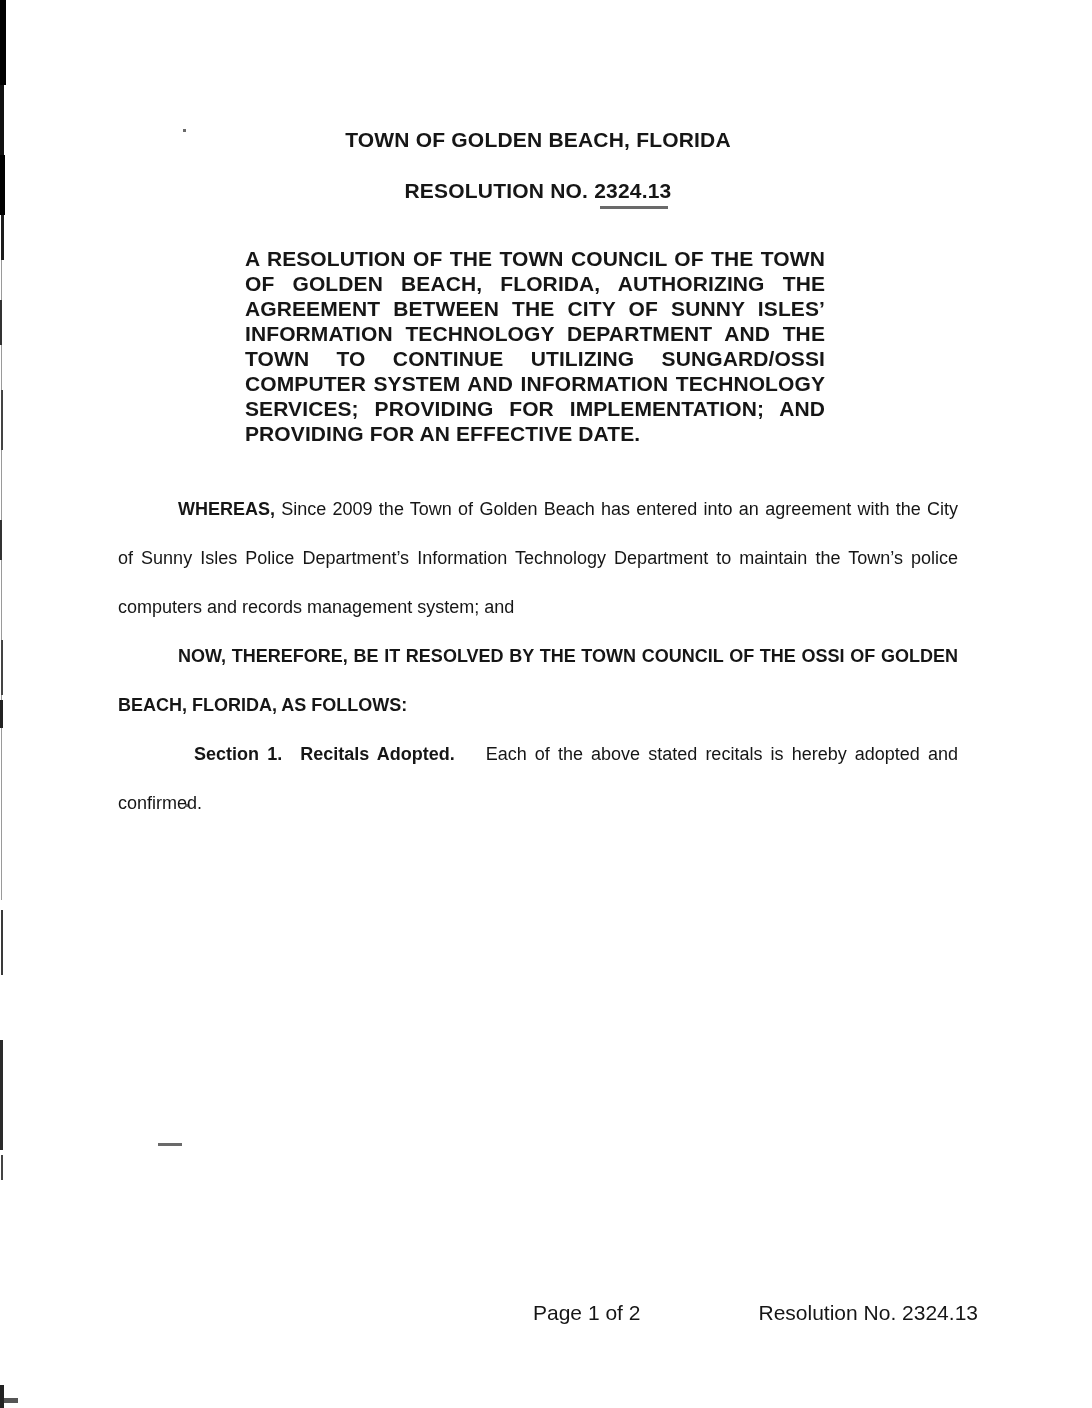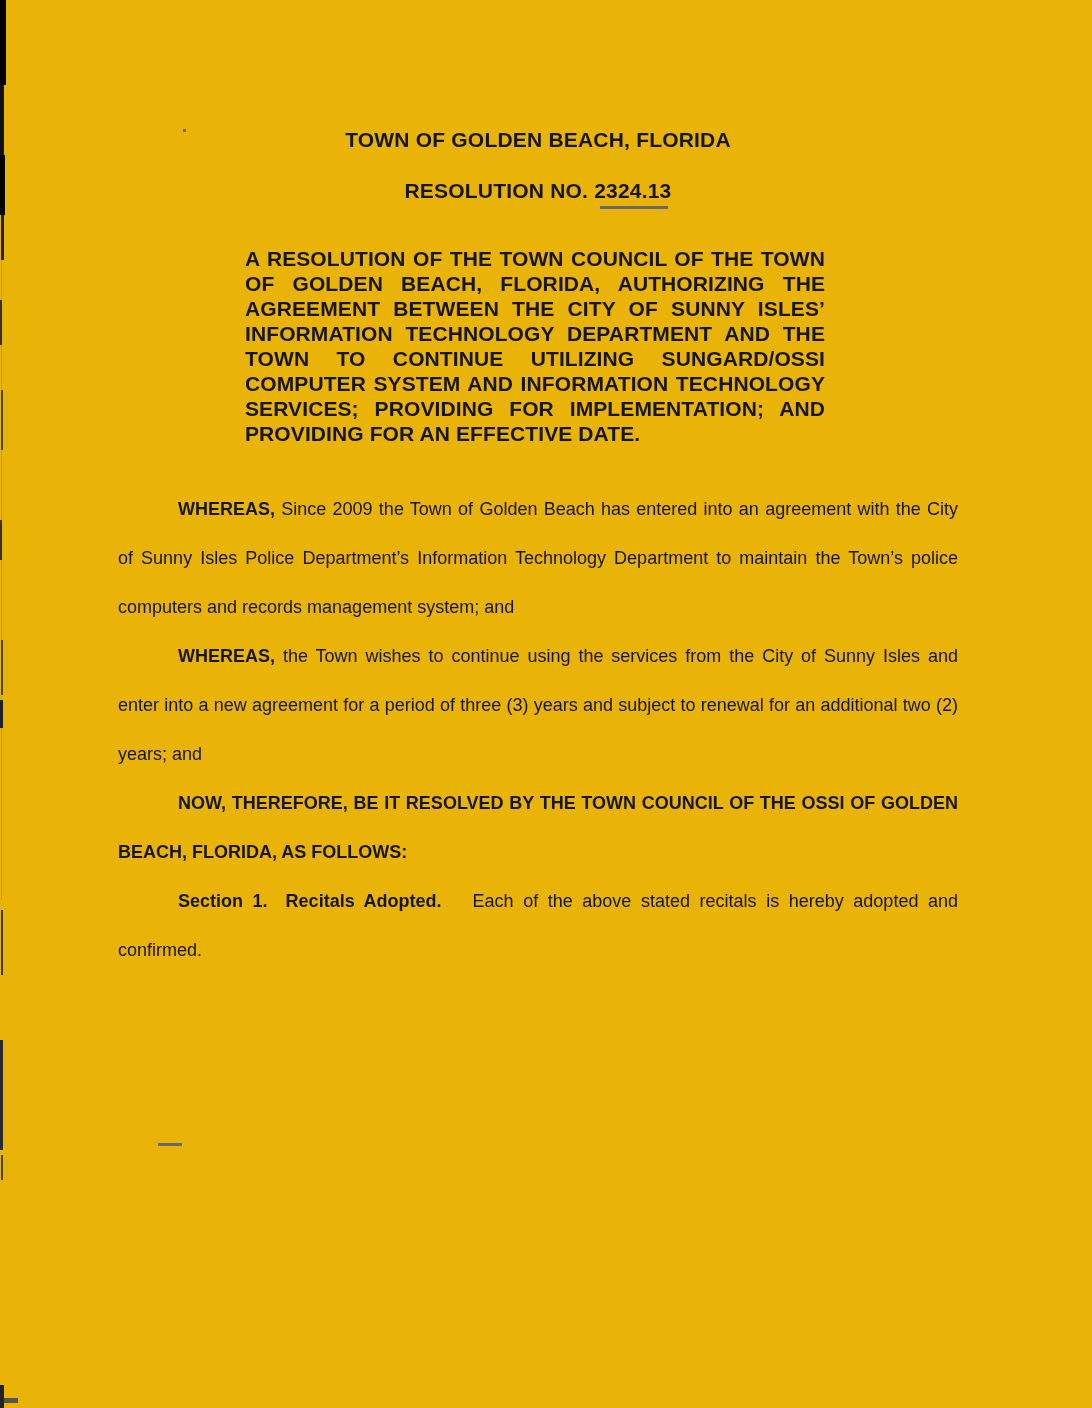--- a/index.html
+++ b/index.html
@@ -4,21 +4,21 @@
 <style>
   html, body {
     margin: 0;
     padding: 0;
     background: #e8e8e8;
   }
   .page {
     position: relative;
     width: 1092px;
     height: 1408px;
-    background: #eab308;
+    background: #ffffff;
     overflow: hidden;
     font-family: "Liberation Sans", "DejaVu Sans", sans-serif;
     color: #161616;
     -webkit-font-smoothing: antialiased;
   }
   .content {
     position: absolute;
     left: 118px;
     top: 0;
     width: 840px;
@@ -56,21 +56,21 @@
   }
   .body-text p {
     margin: 0;
     text-indent: 60px;
   }
   .b { font-weight: bold; }
   .u {
     text-decoration-thickness: 2px;
     text-underline-offset: 3px;
   }
-  .gap-lg { margin-right: 18px; }
+  .gap-lg { margin-right: 18px; margin-left: 16px; }
   .gap-sm { margin-right: 31px; }
   .footer {
     position: absolute;
     left: 118px;
     top: 1300px;
     width: 860px;
     display: flex;
     font-size: 21px;
     line-height: 26px;
   }
@@ -122,25 +122,31 @@
       <span class="u">2324.13</span>
     </h2>
 
     <p class="caption">A RESOLUTION OF THE TOWN COUNCIL OF THE TOWN OF GOLDEN BEACH, FLORIDA, AUTHORIZING THE AGREEMENT BETWEEN THE CITY OF SUNNY ISLES’ INFORMATION TECHNOLOGY DEPARTMENT AND THE TOWN TO CONTINUE UTILIZING SUNGARD/OSSI COMPUTER SYSTEM AND INFORMATION TECHNOLOGY SERVICES; PROVIDING FOR IMPLEMENTATION; AND PROVIDING FOR AN EFFECTIVE DATE.</p>
 
     <div class="body-text">
 
       <p><span class="b">WHEREAS,</span><span> Since 2009 the Town of Golden Beach has entered into an agreement with the City of Sunny Isles Police Department’s Information Technology Department to maintain the Town’s police computers and records management system; and</span></p>
 
 
-      <p><span class="b">WHEREAS,</span><span> the Town wishes to continue using the services from the City of Sunny Isles and enter into a new agreement for a period of three (3) years and subject to renewal for an additional two (2) years; and</span></p>
 
 
       <p class="b">NOW, THEREFORE, BE IT RESOLVED BY THE TOWN COUNCIL OF THE OSSI OF GOLDEN BEACH, FLORIDA, AS FOLLOWS:</p>
 
       <p><span class="b u gap-lg">Section 1.</span><span class="b u gap-sm">Recitals Adopted.</span><span>Each of the above stated recitals is hereby adopted and confirmed.</span></p>
 
     </div>
 
   </div>
 
+  <div class="footer">
+    <span class="page-label">Page 1 of 2</span>
+    <span class="footer-right">
+      <span>Resolution No.</span>
+      <span class="u">2324.13</span>
+    </span>
+  </div>
 
 </div>
 
 </body></html>

